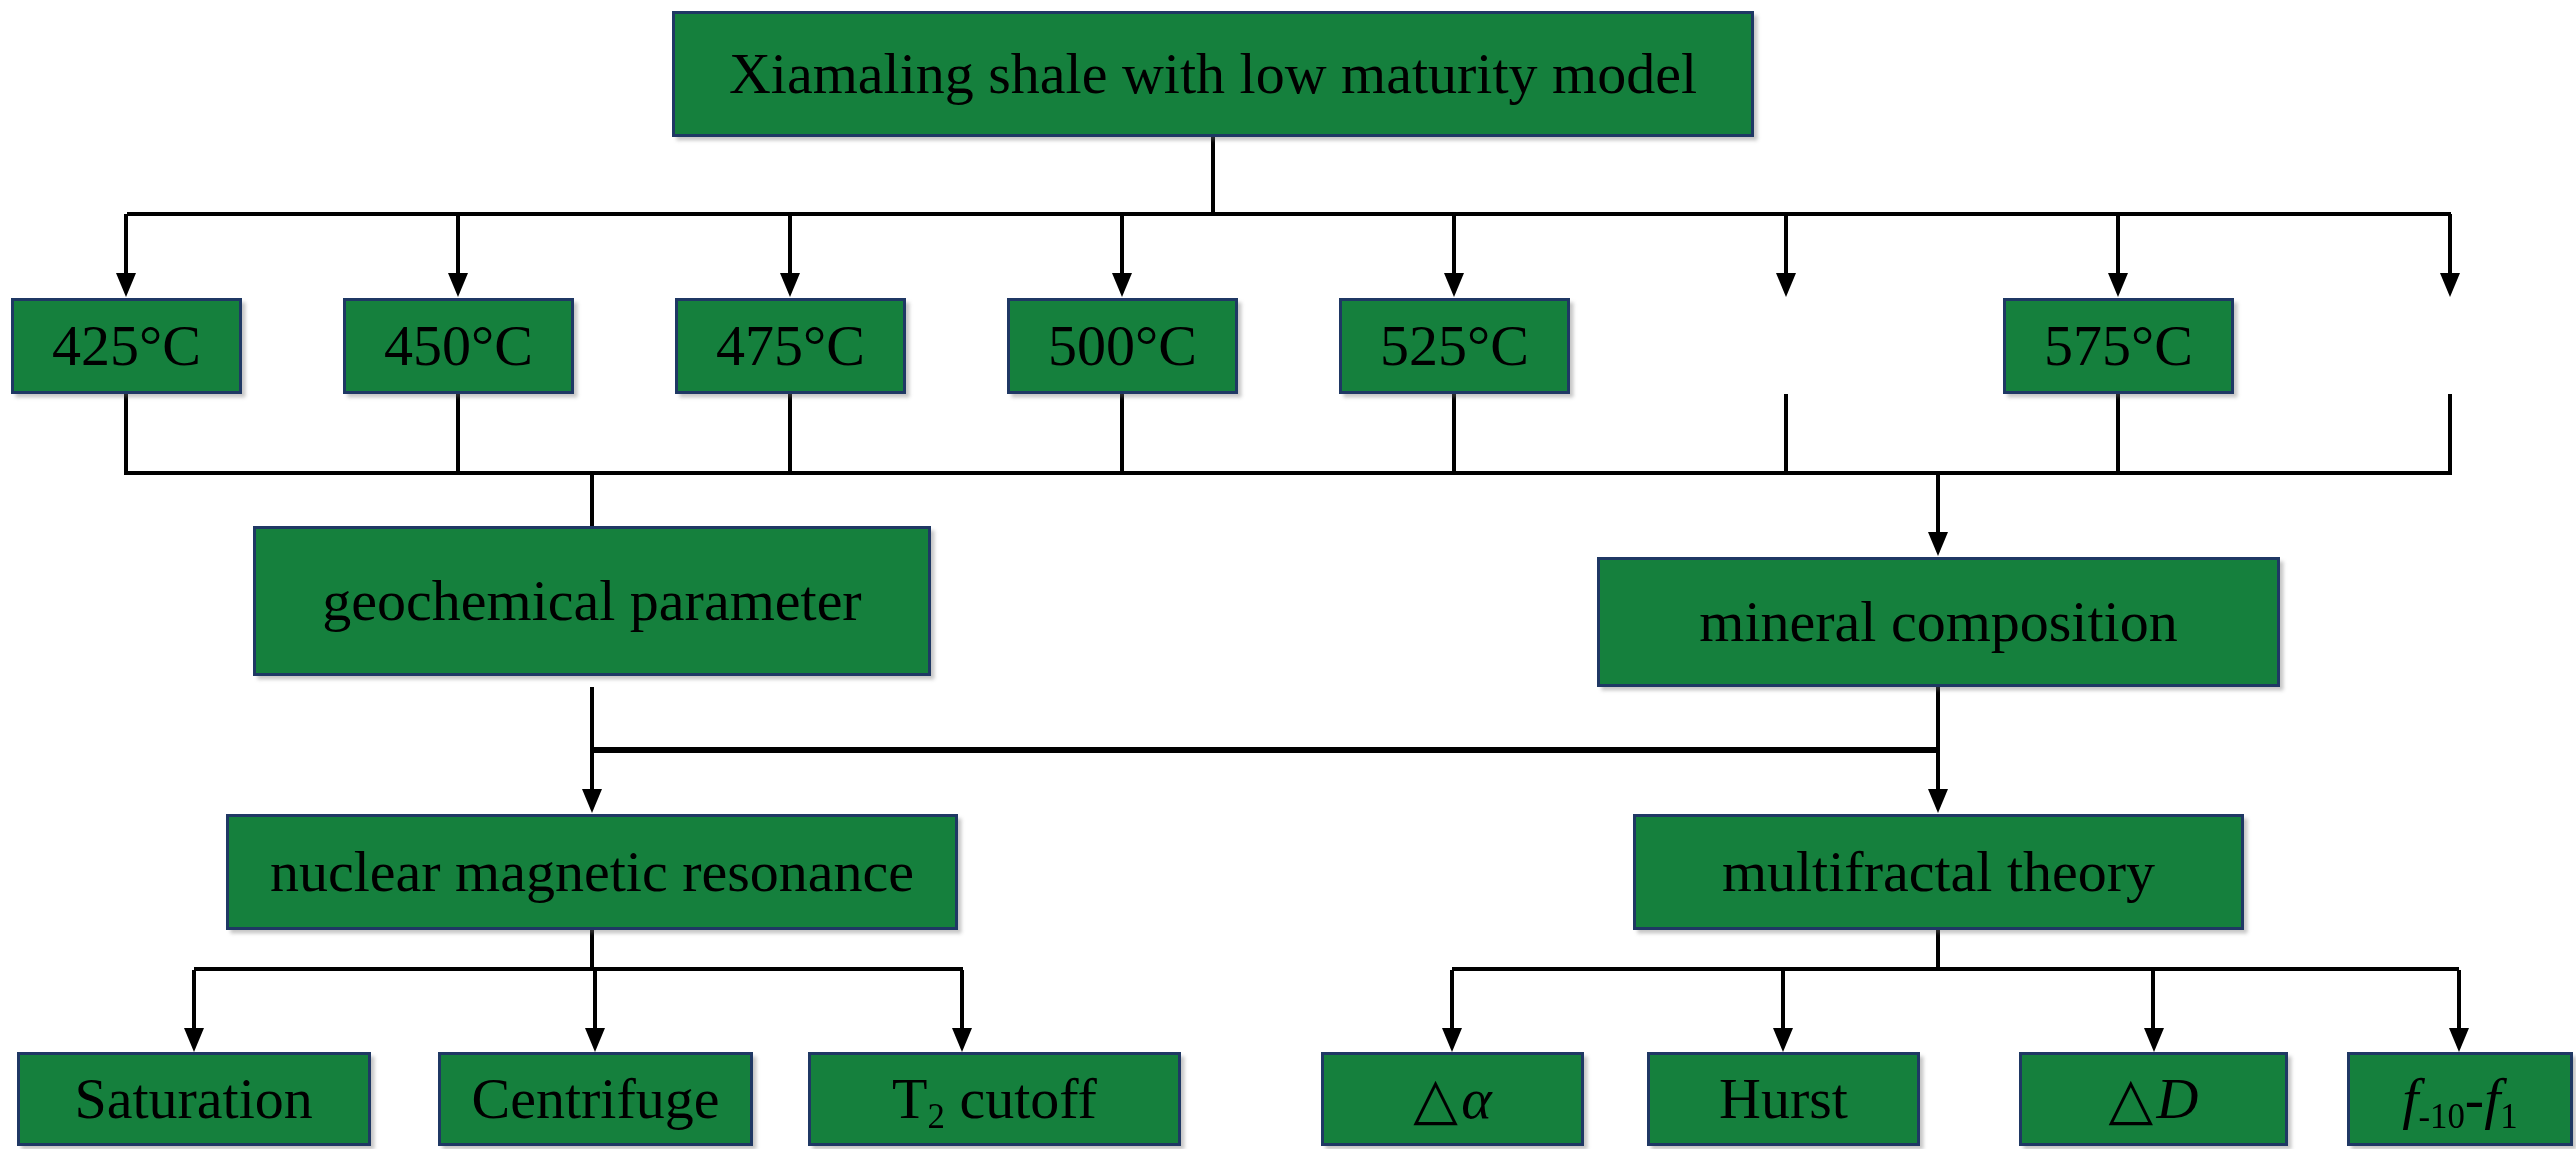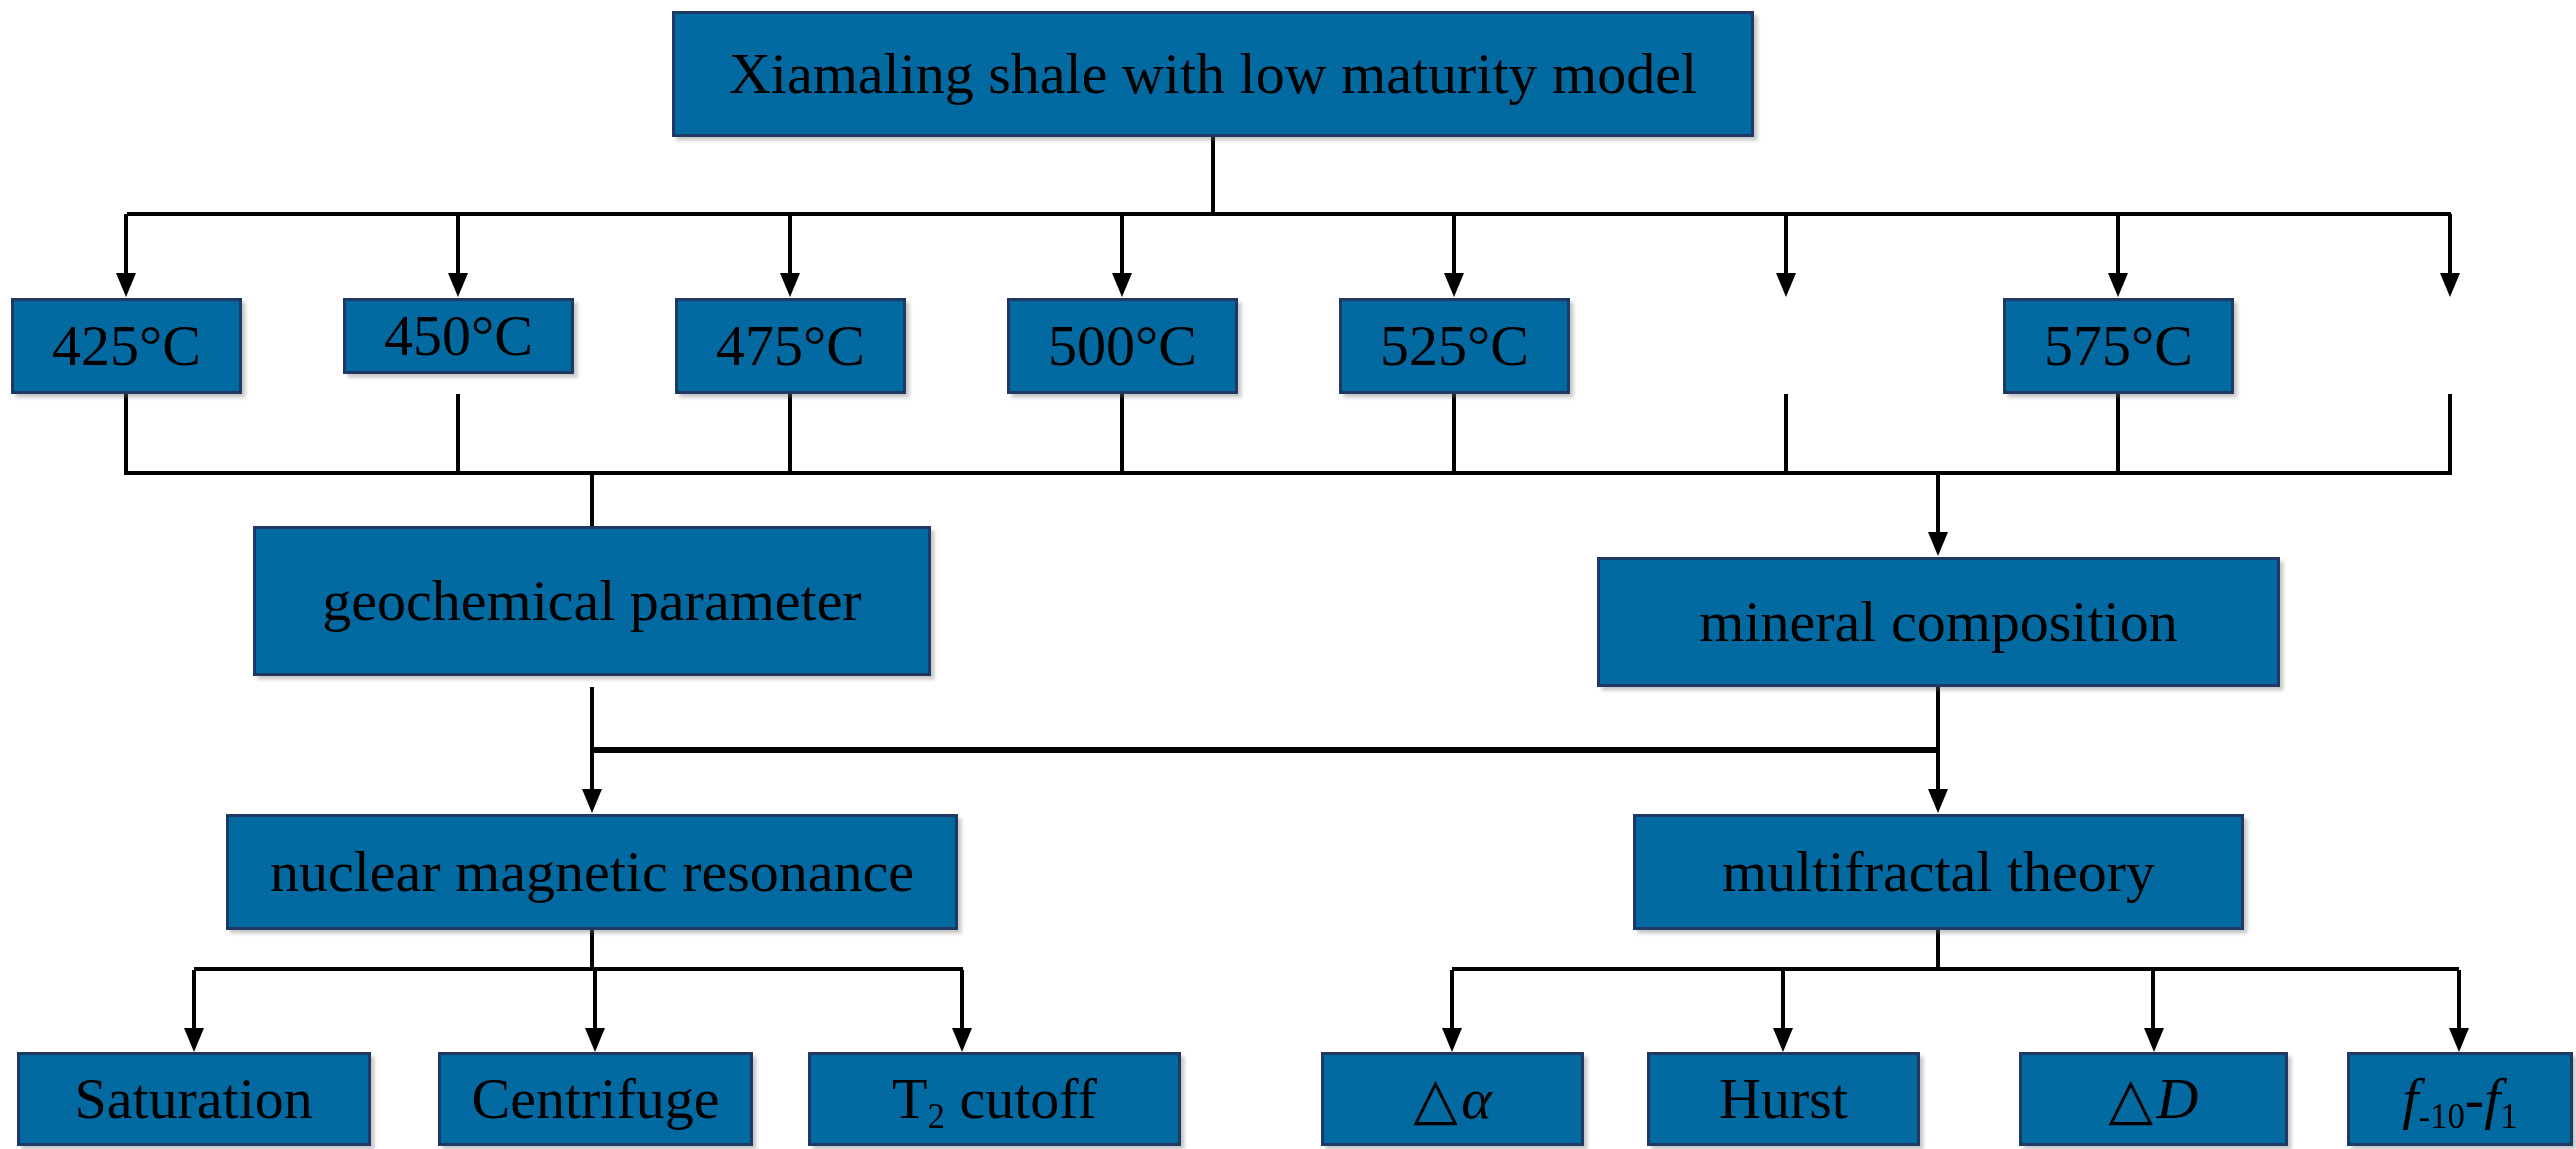--- a/index.html
+++ b/index.html
@@ -13,21 +13,21 @@
     position:relative;
     width:2576px;height:1149px;
     background:var(--background);
     font-family:"Liberation Serif","DejaVu Serif",serif;
     color:var(--text);
     overflow:hidden;
   }
   .box{
     position:absolute;
     box-sizing:border-box;
-    background:#0369a1;
+    background:#15803d;
     border:3.6px solid var(--box-border);
     box-shadow:3.6px 4.3px 3.6px rgba(110,110,110,.40);
     display:flex;align-items:center;justify-content:center;
     font-size:58px;line-height:1;
     text-align:center;
     white-space:nowrap;
   }
   .vline{position:absolute;width:3.6px;background:var(--line);}
   .hline{position:absolute;background:var(--line);}
   .head{
@@ -106,21 +106,21 @@
   <div class="head" style="left:2144px;top:1028px"></div>
   <div class="head" style="left:2449px;top:1028px"></div>
 
   <div class="box" style="left:672px;top:11px;width:1082px;height:126px">
     <span>Xiamaling shale with low maturity model</span>
   </div>
 
   <div class="box" style="left:11px;top:298px;width:231px;height:96px">
     <span>425°C</span>
   </div>
-  <div class="box" style="left:343px;top:298px;width:231px;height:76px">
+  <div class="box" style="left:343px;top:298px;width:231px;height:96px">
     <span>450°C</span>
   </div>
   <div class="box" style="left:675px;top:298px;width:231px;height:96px">
     <span>475°C</span>
   </div>
   <div class="box" style="left:1007px;top:298px;width:231px;height:96px">
     <span>500°C</span>
   </div>
   <div class="box" style="left:1339px;top:298px;width:231px;height:96px">
     <span>525°C</span>

